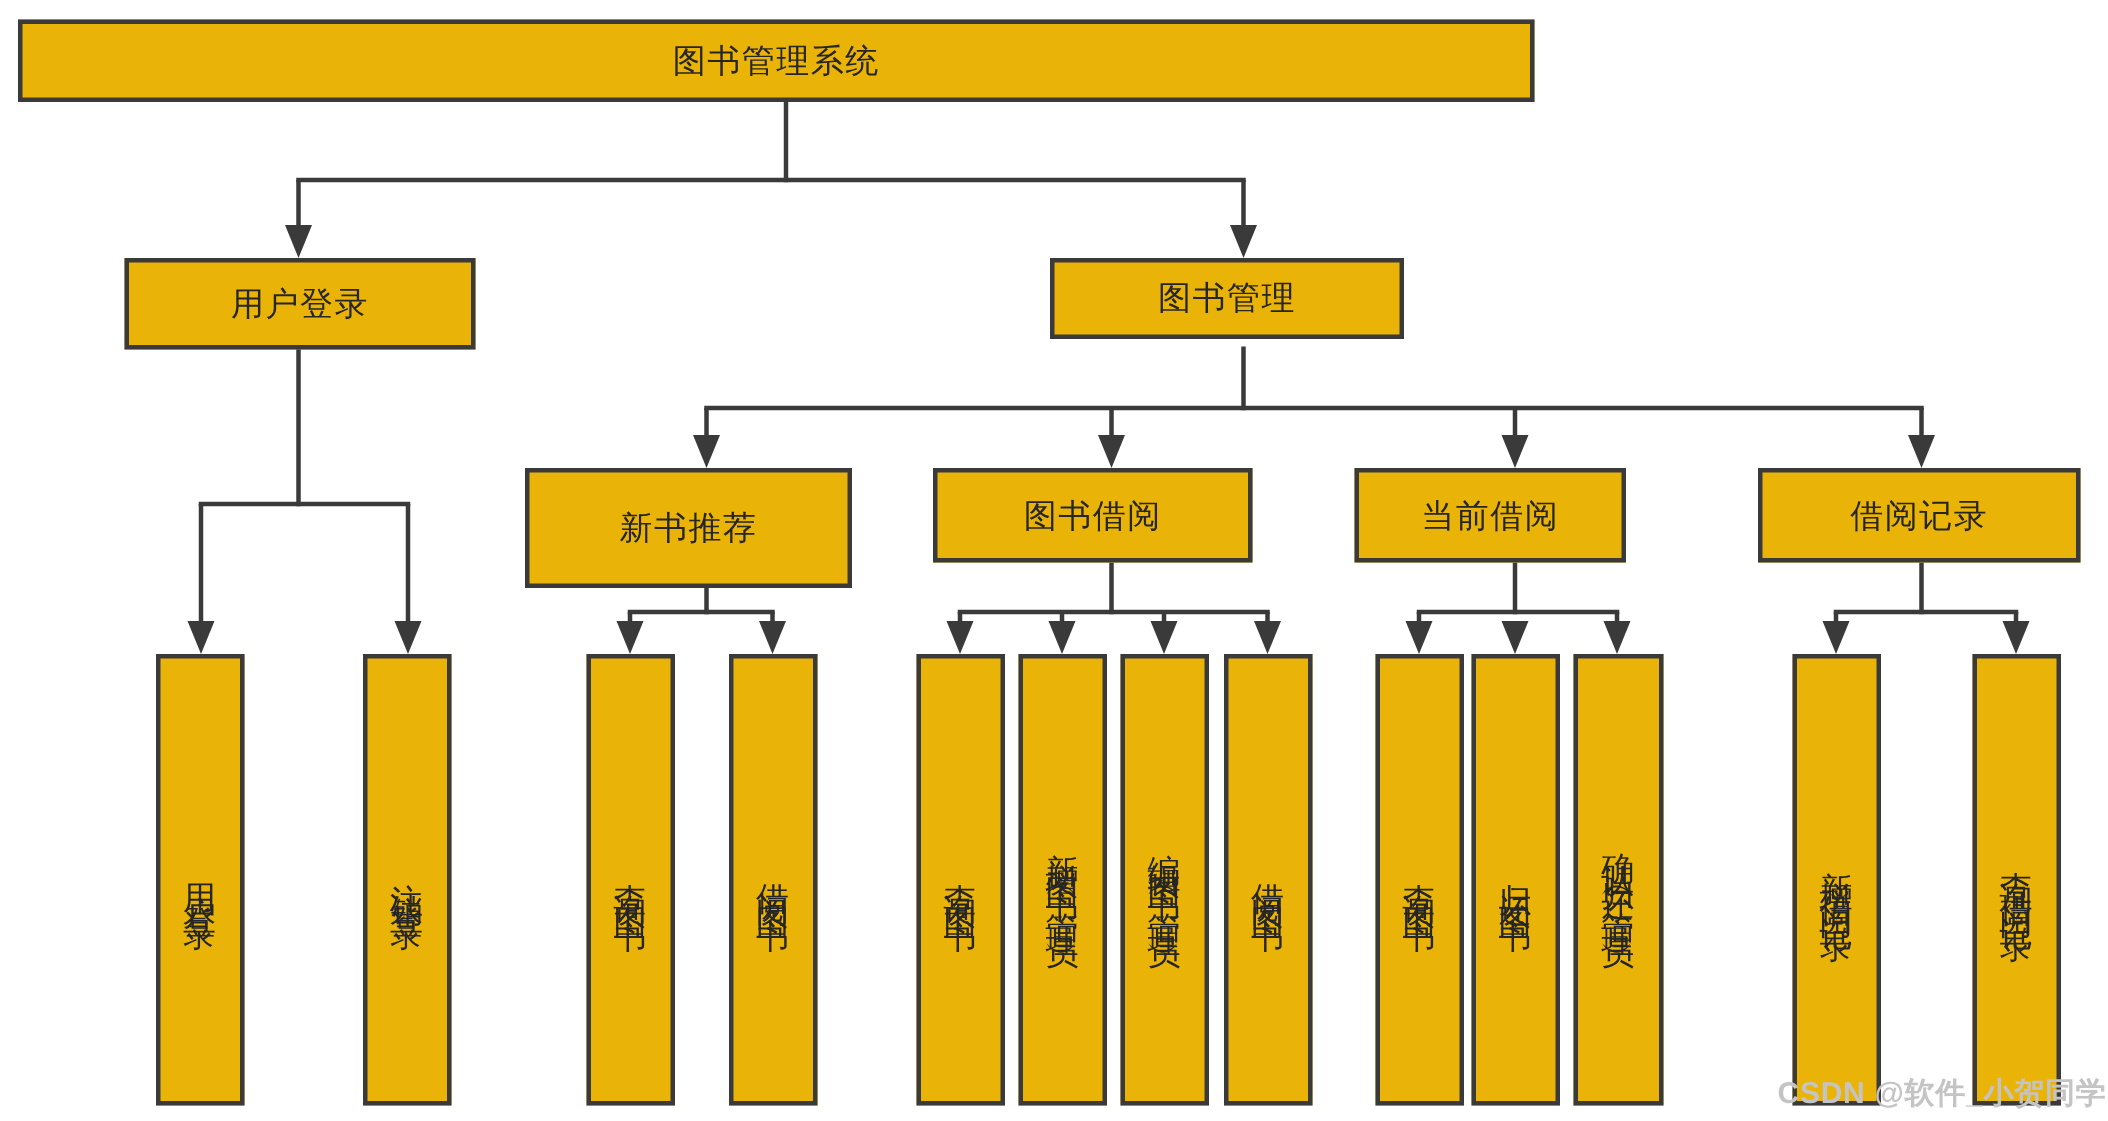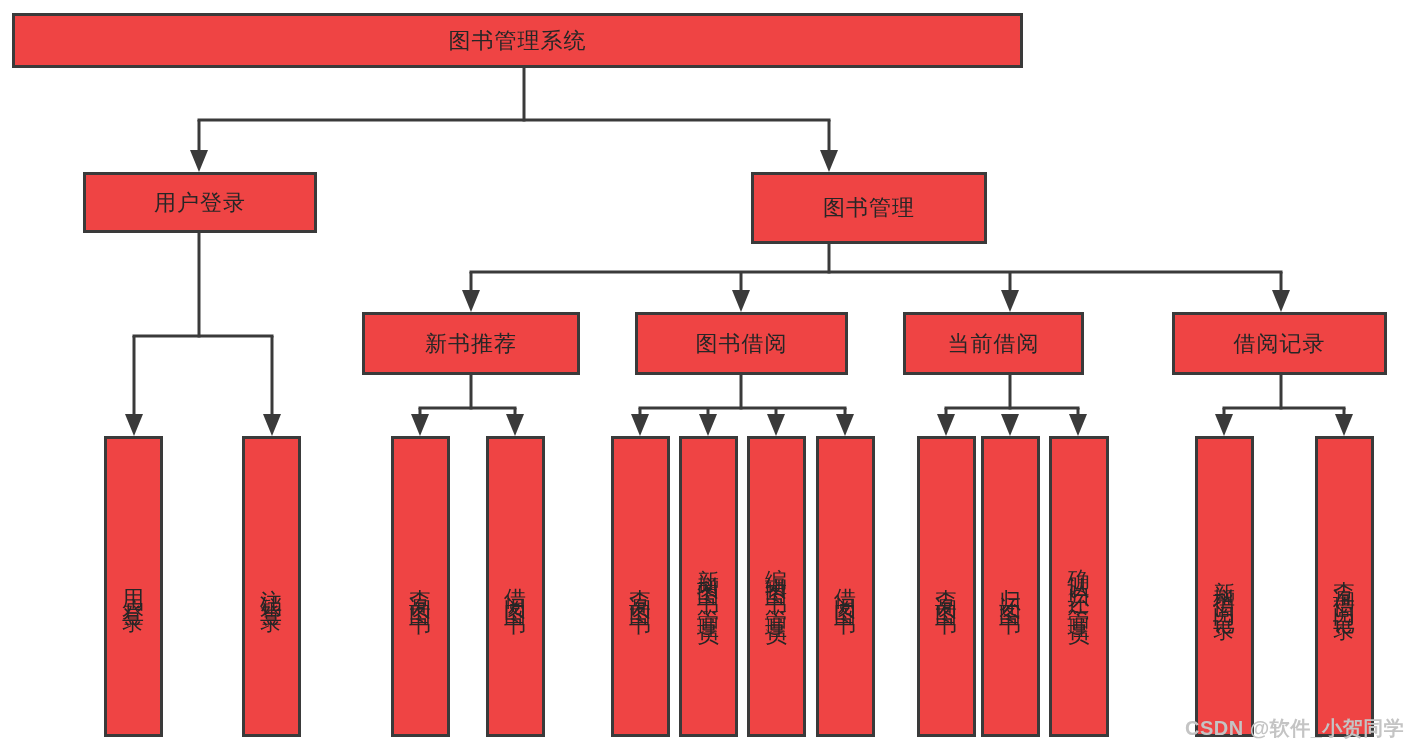--- a/index.html
+++ b/index.html
@@ -2,21 +2,21 @@
 <html><head>
 <meta charset="utf-8">
 <style>
   html,body { margin:0; padding:0; background:#ffffff; }
   .stage {
     position:relative; width:1405px; height:747px; background:#ffffff;
     font-family:"Liberation Sans","DejaVu Sans",sans-serif; overflow:hidden;
   }
   svg.wires { position:absolute; left:0; top:0; width:1405px; height:747px; z-index:1; }
   .box {
-    position:absolute; box-sizing:border-box; background:#ef4444;
+    position:absolute; box-sizing:border-box; background:#eab308;
     border:3px solid #3a3a3a; color:#262626; z-index:2;
     display:flex; align-items:center; justify-content:center;
     text-align:left;
   }
   .hbox { font-size:22px; letter-spacing:1px; }
   .vbox {
     writing-mode:vertical-rl; text-orientation:mixed;
     font-size:22px; letter-spacing:8px; line-height:1.05; padding:8px 0;
   }
   .watermark {
@@ -102,24 +102,24 @@
       <line x1="1224" y1="408" x2="1224" y2="417"></line>
       <line x1="1344" y1="408" x2="1344" y2="417"></line>
       <polygon points="1215,414 1233,414 1224,436" fill="#3a3a3a" stroke="none"></polygon>
       <polygon points="1335,414 1353,414 1344,436" fill="#3a3a3a" stroke="none"></polygon>
     </g>
   </svg>
 
   <div class="box hbox" style="left:12px;top:13px;width:1011px;height:55px">图书管理系统</div>
 
   <div class="box hbox" style="left:83px;top:172px;width:234px;height:61px">用户登录</div>
-  <div class="box hbox" style="left:751px;top:172px;width:236px;height:72px">图书管理</div>
+  <div class="box hbox" style="left:700px;top:172px;width:236px;height:54px">图书管理</div>
 
-  <div class="box hbox" style="left:362px;top:312px;width:218px;height:63px">新书推荐</div>
-  <div class="box hbox" style="left:635px;top:312px;width:213px;height:63px">图书借阅</div>
+  <div class="box hbox" style="left:350px;top:312px;width:218px;height:80px">新书推荐</div>
+  <div class="box hbox" style="left:622px;top:312px;width:213px;height:63px">图书借阅</div>
   <div class="box hbox" style="left:903px;top:312px;width:181px;height:63px">当前借阅</div>
   <div class="box hbox" style="left:1172px;top:312px;width:215px;height:63px">借阅记录</div>
 
   <div class="box vbox" style="left:104px;top:436px;width:59px;height:301px">用户登录</div>
   <div class="box vbox" style="left:242px;top:436px;width:59px;height:301px">注销登录</div>
 
   <div class="box vbox" style="left:391px;top:436px;width:59px;height:301px">查询图书</div>
   <div class="box vbox" style="left:486px;top:436px;width:59px;height:301px">借阅图书</div>
 
   <div class="box vbox" style="left:611px;top:436px;width:59px;height:301px">查询图书</div>

